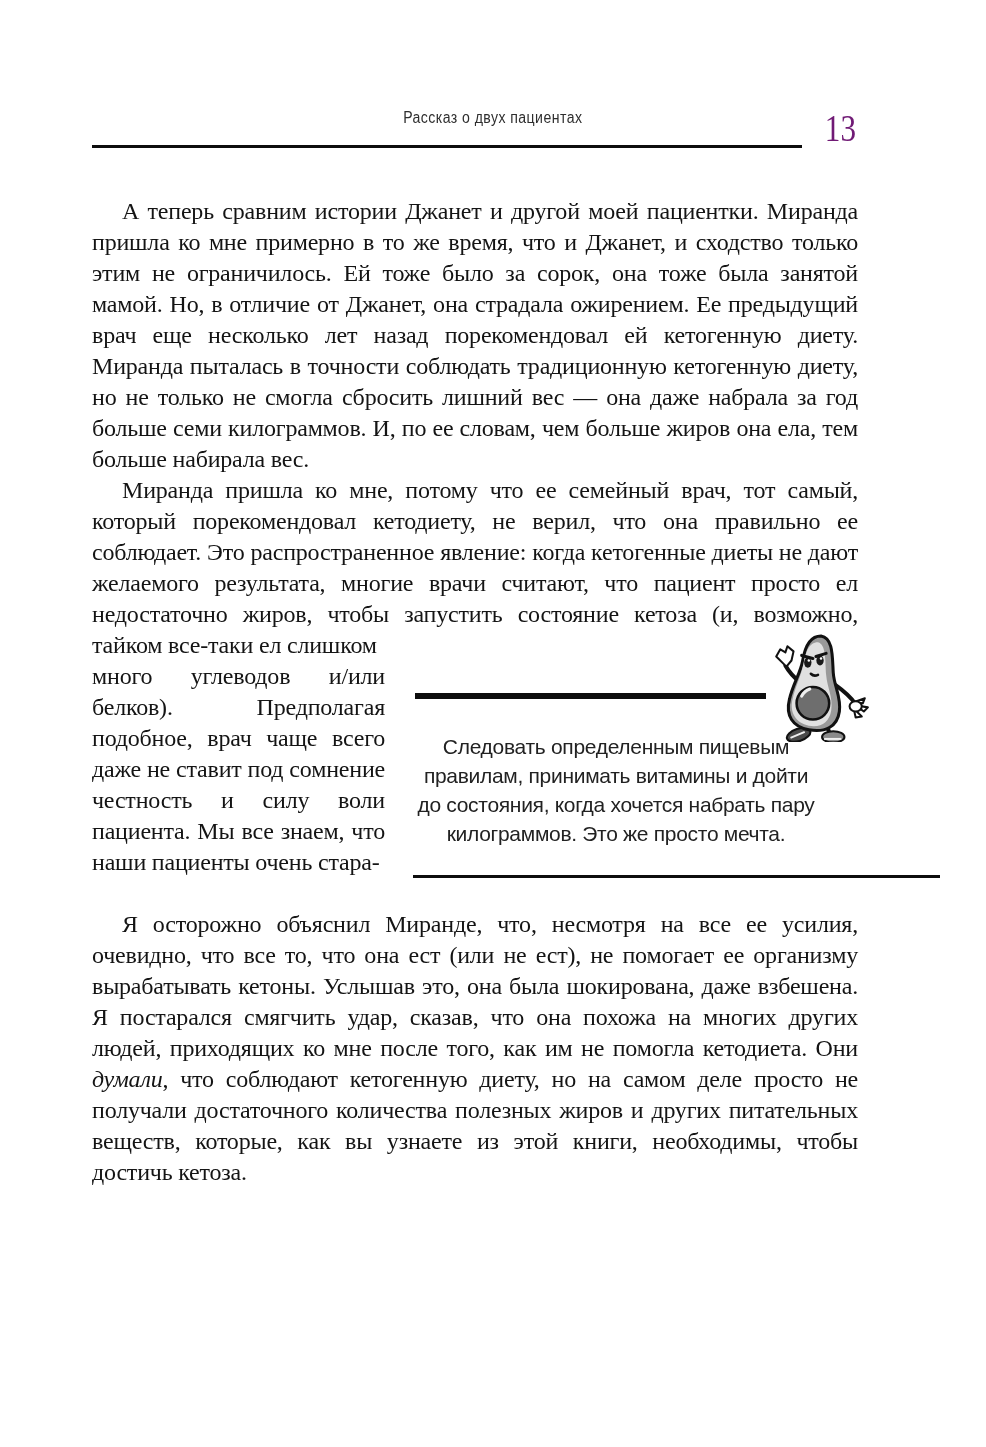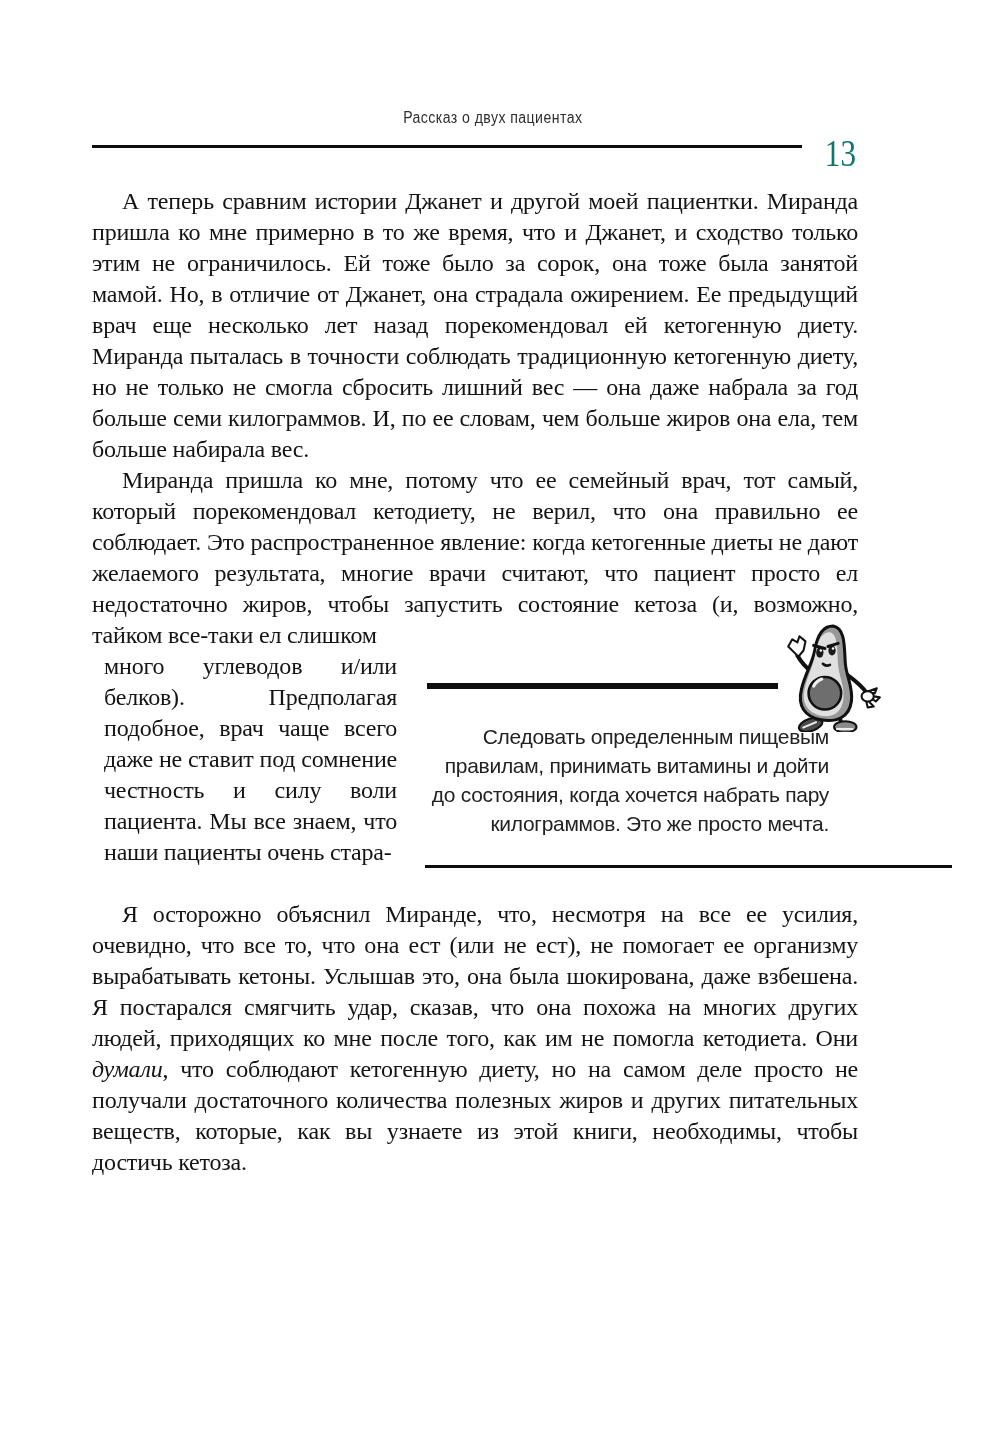--- a/index.html
+++ b/index.html
@@ -34,53 +34,52 @@
   .header-rule {
     position: absolute;
     top: 145px;
     left: 92px;
     width: 710px;
     height: 3px;
     background: #0d0d0d;
   }
   .page-number {
     position: absolute;
-    top: 133px;
+    top: 108px;
     right: 130px;
     font-family: "Liberation Serif", serif;
     font-size: 38px;
     line-height: 40px;
-    color: #0f766e;
+    color: #701a75;
   }
   .page-number > span {
     display: inline-block;
     transform: scaleX(0.82);
     transform-origin: right center;
   }
   
   .text-block {
     position: absolute;
-    top: 186px;
+    top: 196px;
     left: 92px;
     width: 766px;
     font-size: 24px;
     line-height: 31px;
     letter-spacing: -0.2px;
     text-align: justify;
   }
   .para { margin: 0; }
   .indent { text-indent: 30px; }
   .wrap-row {
     display: flex;
     align-items: flex-start;
   }
   .narrow-col {
     width: 293px;
     flex: 0 0 293px;
-    margin-left: 12px;
   }
   
   .callout {
     position: relative;
     flex: 1 1 auto;
     min-height: 248px;
   }
   .callout-rule-top {
     margin-left: 30px;
     margin-top: 32px;
@@ -89,21 +88,21 @@
     background: #0d0d0d;
   }
   .callout-text {
     margin: 33px 0 0 30px;
     width: 402px;
     font-family: "Liberation Sans", sans-serif;
     font-size: 21px;
     line-height: 29px;
     letter-spacing: -0.3px;
     color: #222222;
-    text-align: right;
+    text-align: center;
     text-indent: 0;
   }
   .callout-rule-bottom {
     margin-left: 28px;
     margin-top: 27px;
     width: 527px;
     height: 3px;
     background: #0d0d0d;
   }
   .avocado {

